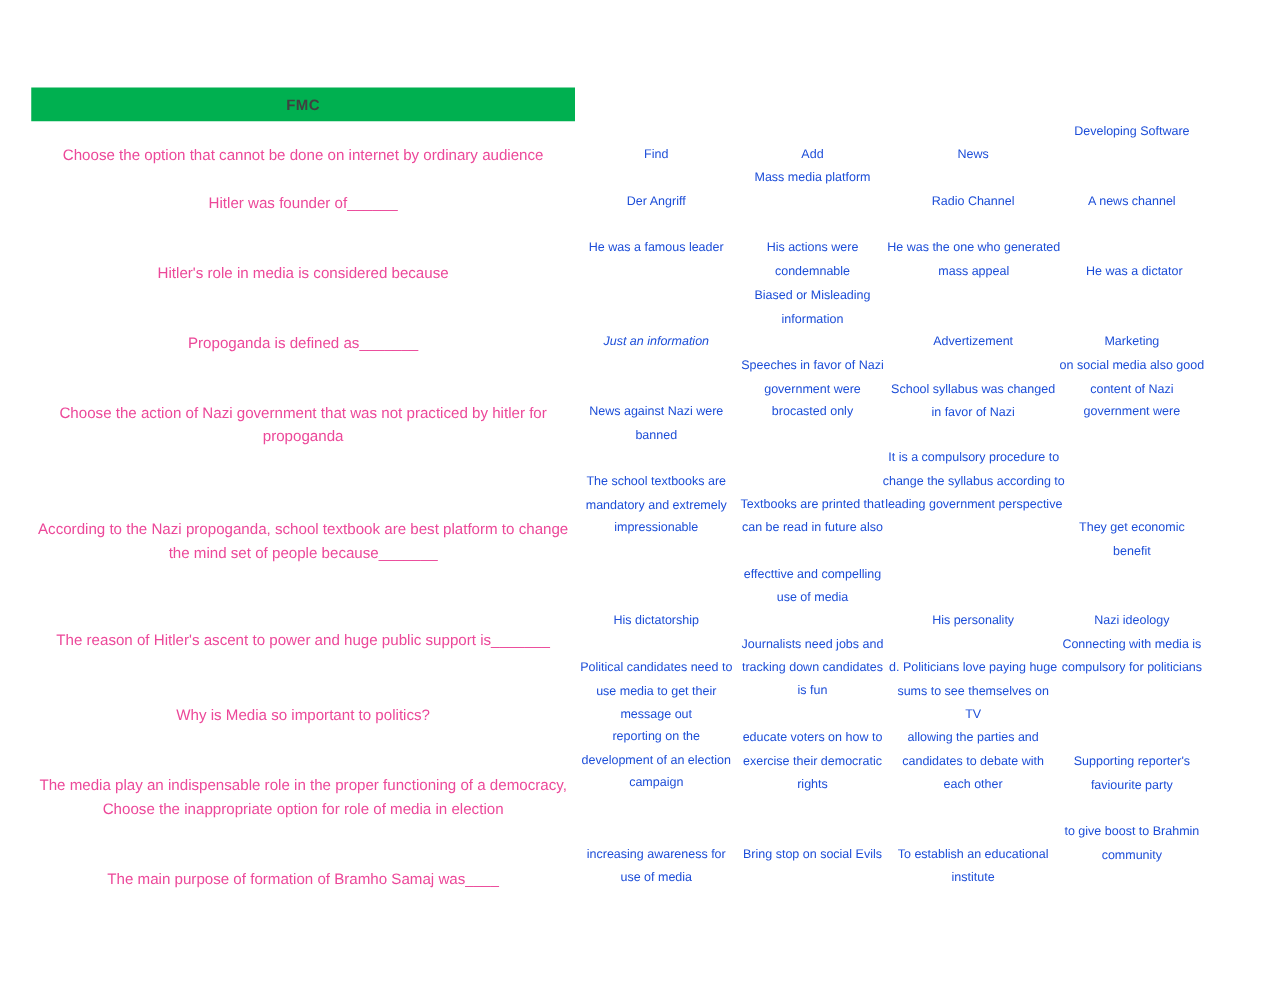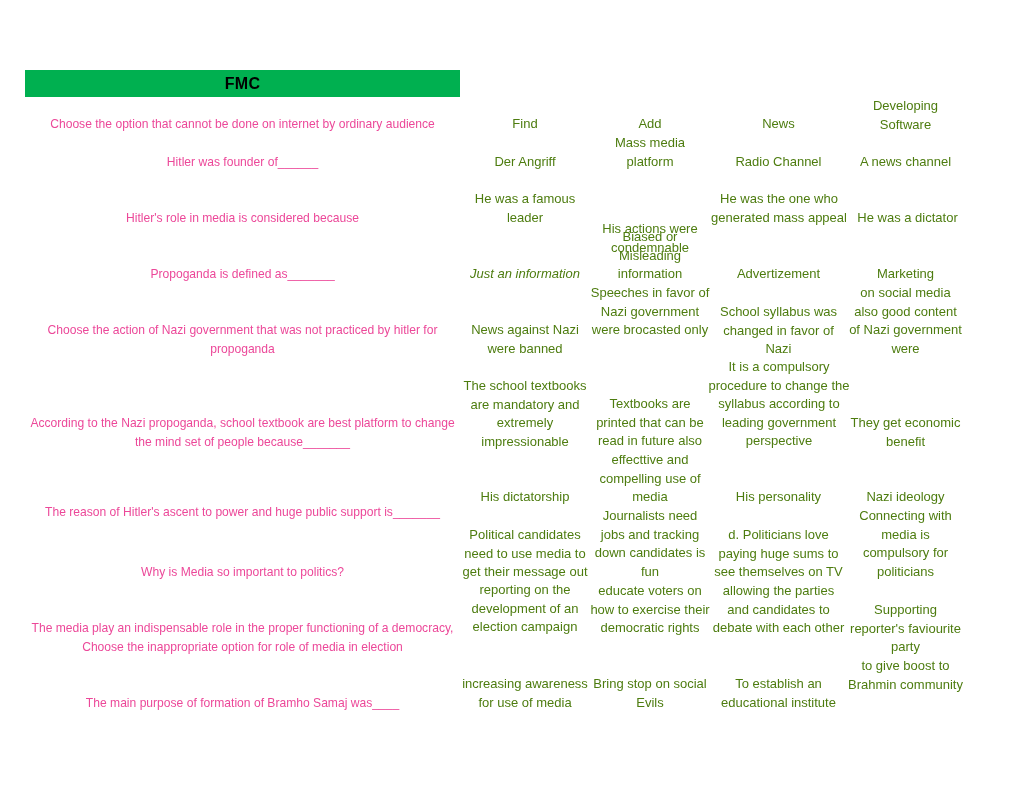--- a/index.html
+++ b/index.html
@@ -22,23 +22,23 @@
     left: 25px;
     top: 70px;
     width: 435px;
     height: 27px;
     background: #00b050;
     display: flex;
     align-items: center;
     justify-content: center;
   }
   #title-banner .title-text {
-    font-size: 16px;
+    font-size: 12px;
     font-weight: bold;
-    color: #000000;
+    color: #404040;
     letter-spacing: 0.3px;
   }
 
   
   #sheet {
     position: absolute;
     left: 0px;
     top: 97px;
     width: 1020px;
   }
@@ -56,23 +56,23 @@
     text-align: center;
     font-size: 12.1px;
     line-height: 18.6px;
     color: #ec4899;
   }
 
   
   .opt {
     position: absolute;
     text-align: center;
-    font-size: 13px;
+    font-size: 10px;
     line-height: 18.6px;
-    color: #4d7c0f;
+    color: #1d4ed8;
   }
   .opt-0 { left: 461px; width: 128px; text-align: center; }
   .opt-1 { left: 590px; width: 120px; }
   .opt-2 { left: 711px; width: 135px; }
   .opt-3 { left: 847px; width: 117px; }
 </style>
 </head>
 <body>
 
 <div id="title-banner">
@@ -93,21 +93,21 @@
     <div class="q-cell" style="top:56px;">Hitler was founder of______</div>
     <div class="opt opt-0" style="top:56px;">Der Angriff</div>
     <div class="opt opt-1" style="top:37px;">Mass media platform</div>
     <div class="opt opt-2" style="top:56px;">Radio Channel</div>
     <div class="opt opt-3" style="top:56px;">A news channel</div>
   </div>
 
   <div class="q-row">
     <div class="q-cell" style="top:112px;">Hitler's role in media is considered because</div>
     <div class="opt opt-0" style="top:93px;">He was a famous leader</div>
-    <div class="opt opt-1" style="top:93px;margin-top:30px;">His actions were condemnable</div>
+    <div class="opt opt-1" style="top:93px;">His actions were condemnable</div>
     <div class="opt opt-2" style="top:93px; width:146px; left:706px;">He was the one who generated mass appeal</div>
     <div class="opt opt-3" style="top:112px; width:125px; left:845px;">He was a dictator</div>
   </div>
 
   <div class="q-row">
     <div class="q-cell" style="top:168px;">Propoganda is defined as_______</div>
     <div class="opt opt-0" style="top:168px;font-style:italic;">Just an information</div>
     <div class="opt opt-1" style="top:131px;">Biased or Misleading information</div>
     <div class="opt opt-2" style="top:168px;">Advertizement</div>
     <div class="opt opt-3" style="top:168px;">Marketing</div>

